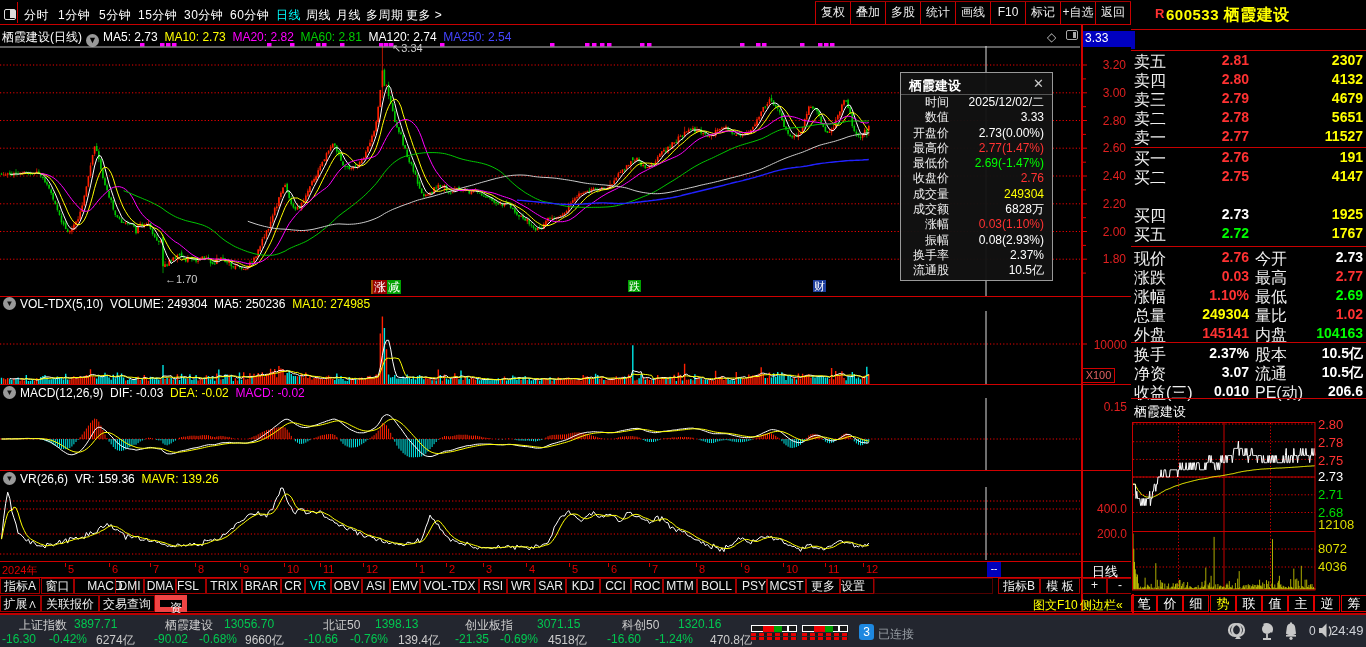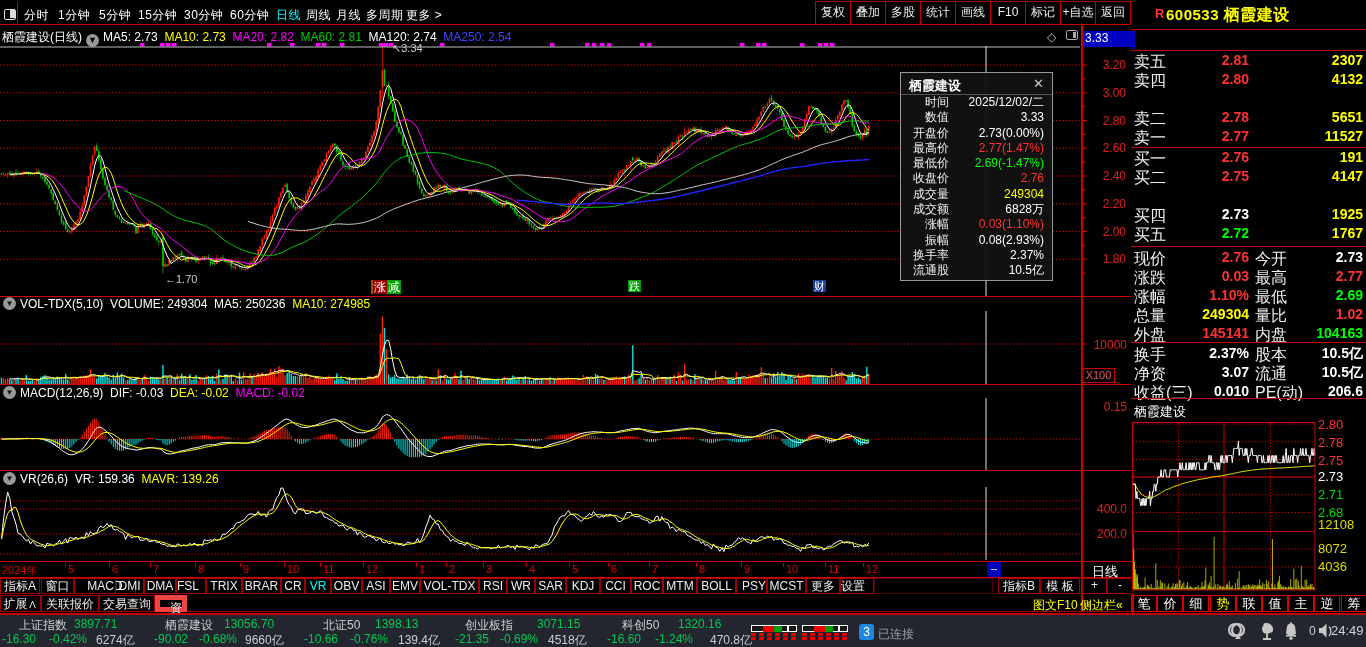--- a/index.html
+++ b/index.html
@@ -254,20 +254,21 @@
     <div class="abs w" style="left:210px;top:0;width:26px;height:17px;border:1px solid #e00000;font-size:13px;text-align:center;line-height:16px">筹</div>
   </div>
 <div class="abs" style="left:1131px;top:0;width:235px;height:594px;background:#000">
     <div class="abs" style="left:24px;top:6px;font-size:13px;font-weight:bold;color:#ff3232">R</div>
     <div class="abs" style="left:35px;top:5px;font-size:15px;font-weight:bold;color:#ffff00;letter-spacing:0.5px">600533&nbsp;<span style="font-size:16px">栖霞建设</span></div>
     <div class="abs" style="left:0;top:29px;width:235px;height:1px;background:#c80000"></div>
     <div class="abs" style="left:0;top:50px;width:235px;height:1px;background:#c80000"></div>
     <div class="abs" style="left:0;top:31px;width:4px;height:18px;background:#0000bb"></div>
     <div class="abs" style="left:3px;top:52px;width:232px;font-size:16px;color:#eee">卖五<b class="r" style="position:absolute;left:55px;width:60px;text-align:right;font-size:14px">2.81</b><b class="y" style="position:absolute;right:3px;font-size:14px">2307</b></div>
     <div class="abs" style="left:3px;top:71px;width:232px;font-size:16px;color:#eee">卖四<b class="r" style="position:absolute;left:55px;width:60px;text-align:right;font-size:14px">2.80</b><b class="y" style="position:absolute;right:3px;font-size:14px">4132</b></div>
+    <div class="abs" style="left:3px;top:90px;width:232px;font-size:16px;color:#eee">卖三<b class="r" style="position:absolute;left:55px;width:60px;text-align:right;font-size:14px">2.79</b><b class="y" style="position:absolute;right:3px;font-size:14px">4679</b></div>
     <div class="abs" style="left:3px;top:109px;width:232px;font-size:16px;color:#eee">卖二<b class="r" style="position:absolute;left:55px;width:60px;text-align:right;font-size:14px">2.78</b><b class="y" style="position:absolute;right:3px;font-size:14px">5651</b></div>
     <div class="abs" style="left:3px;top:128px;width:232px;font-size:16px;color:#eee">卖一<b class="r" style="position:absolute;left:55px;width:60px;text-align:right;font-size:14px">2.77</b><b class="y" style="position:absolute;right:3px;font-size:14px">11527</b></div>
     <div class="abs" style="left:0;top:147px;width:235px;height:1px;background:#c80000"></div>
     <div class="abs" style="left:3px;top:149px;width:232px;font-size:16px;color:#eee">买一<b class="r" style="position:absolute;left:55px;width:60px;text-align:right;font-size:14px">2.76</b><b class="y" style="position:absolute;right:3px;font-size:14px">191</b></div>
     <div class="abs" style="left:3px;top:168px;width:232px;font-size:16px;color:#eee">买二<b class="r" style="position:absolute;left:55px;width:60px;text-align:right;font-size:14px">2.75</b><b class="y" style="position:absolute;right:3px;font-size:14px">4147</b></div>
     <div class="abs" style="left:3px;top:206px;width:232px;font-size:16px;color:#eee">买四<b class="w" style="position:absolute;left:55px;width:60px;text-align:right;font-size:14px">2.73</b><b class="y" style="position:absolute;right:3px;font-size:14px">1925</b></div>
     <div class="abs" style="left:3px;top:225px;width:232px;font-size:16px;color:#eee">买五<b class="g" style="position:absolute;left:55px;width:60px;text-align:right;font-size:14px">2.72</b><b class="y" style="position:absolute;right:3px;font-size:14px">1767</b></div>
     <div class="abs" style="left:0;top:246px;width:235px;height:1px;background:#c80000"></div>
     <div class="abs" style="left:3px;top:249px;width:232px;font-size:16px;color:#eee">现价<b class="r" style="position:absolute;left:34px;width:81px;text-align:right;font-size:14px">2.76</b><span style="position:absolute;left:121px">今开</span><b class="w" style="position:absolute;right:3px;font-size:14px">2.73</b></div>
     <div class="abs" style="left:3px;top:268px;width:232px;font-size:16px;color:#eee">涨跌<b class="r" style="position:absolute;left:34px;width:81px;text-align:right;font-size:14px">0.03</b><span style="position:absolute;left:121px">最高</span><b class="r" style="position:absolute;right:3px;font-size:14px">2.77</b></div>

